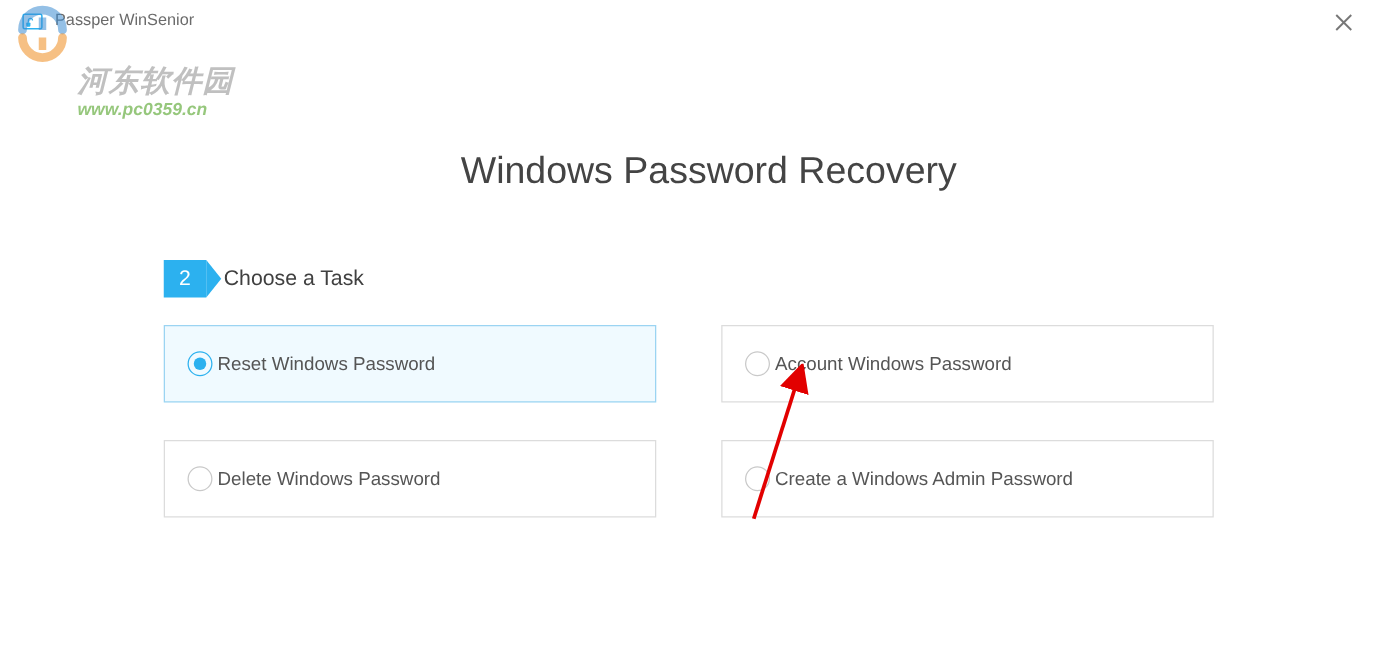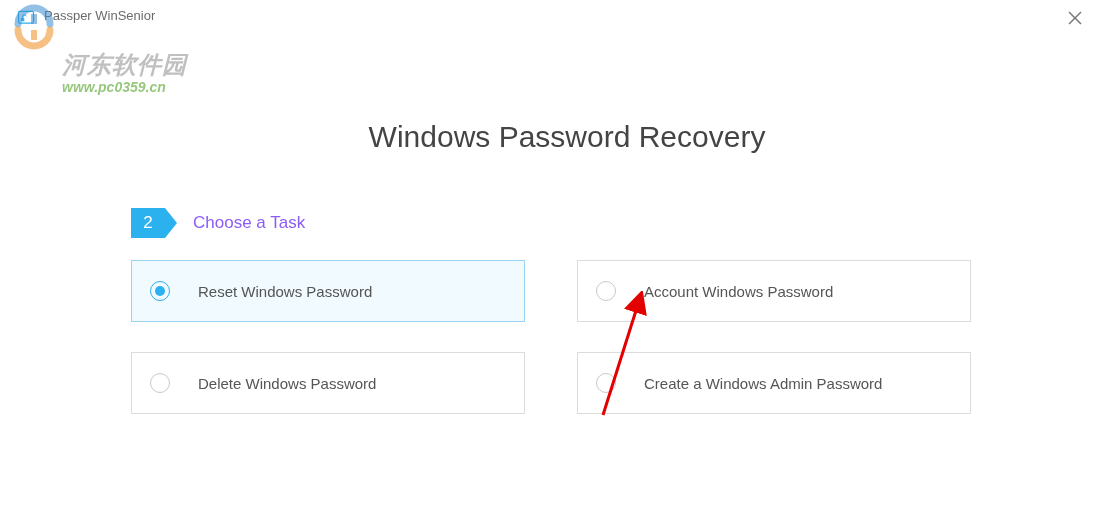--- a/index.html
+++ b/index.html
@@ -114,38 +114,38 @@
       right: -12px;
       top: 0;
       width: 0;
       height: 0;
       border-top: 15px solid transparent;
       border-bottom: 15px solid transparent;
       border-left: 12px solid #2cb1ef;
     }
     .step-label {
       font-size: 17px;
-      color: #8b5cf6;
-      margin-left: 14px;
+      color: #404040;
+      margin-left: 0;
     }
     .options-grid {
       display: grid;
       grid-template-columns: 394px 394px;
       column-gap: 52px;
       row-gap: 30px;
       margin-left: 131px;
       margin-top: 22px;
     }
     .option-card {
       border: 1px solid #dcdcdc;
       height: 62px;
       display: flex;
       align-items: center;
       padding: 0 18px;
-      gap: 28px;
+      gap: 4px;
       cursor: pointer;
       background: #fff;
     }
     .option-card.selected {
       border: 1px solid #9bd4f2;
       background: #f0faff;
     }
     .radio {
       width: 20px;
       height: 20px;

